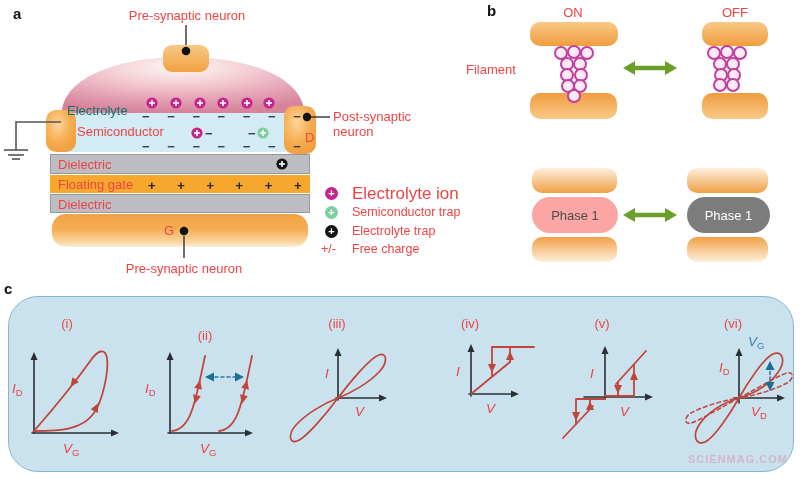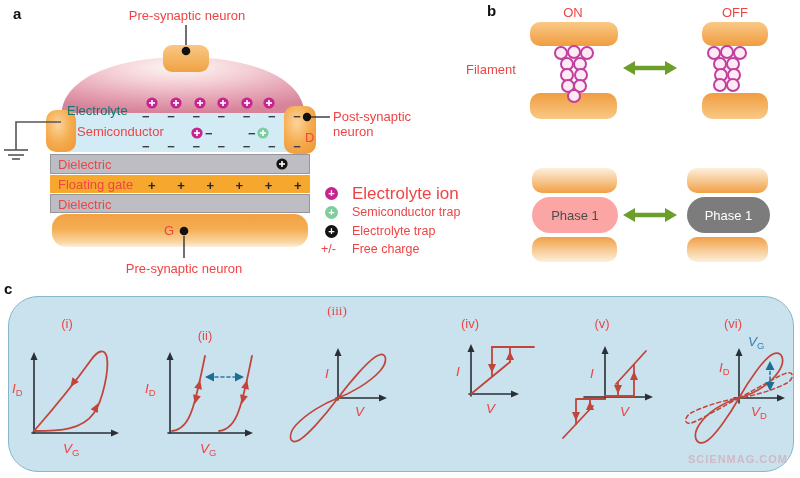--- a/index.html
+++ b/index.html
@@ -336,21 +336,21 @@
       <div class="lbl" style="left:321px;top:242px;font-size:12.5px;">+/-</div>
       <div class="lbl" style="left:352px;top:242px;font-size:12.5px;">Free charge</div>
     </div>
 
     <div class="lbl ctr" style="left:553px;top:5px;width:40px;">ON</div>
     <div class="lbl ctr" style="left:713px;top:5px;width:44px;">OFF</div>
     <div class="lbl" style="left:466px;top:62px;">Filament</div>
 
     <div class="lbl ctr" style="left:47px;top:316px;width:40px;">(i)</div>
     <div class="lbl ctr" style="left:185px;top:316px;width:40px;margin-top:12px;">(ii)</div>
-    <div class="lbl ctr" style="left:317px;top:303px;width:40px;font-family:Liberation Serif, serif;">(iii)</div>
+    <div class="lbl ctr" style="left:317px;top:316px;width:40px;">(iii)</div>
     <div class="lbl ctr" style="left:450px;top:316px;width:40px;">(iv)</div>
     <div class="lbl ctr" style="left:582px;top:316px;width:40px;">(v)</div>
     <div class="lbl ctr" style="left:713px;top:316px;width:40px;text-align:center;">(vi)</div>
 
     <div class="lbl var" style="left:12px;top:381px;"><span>I</span><sub>D</sub></div>
     <div class="lbl var" style="left:63px;top:441px;"><span>V</span><sub>G</sub></div>
     <div class="lbl var" style="left:145px;top:381px;"><span>I</span><sub>D</sub></div>
     <div class="lbl var" style="left:200px;top:441px;"><span>V</span><sub>G</sub></div>
     <div class="lbl var" style="left:325px;top:366px;"><span>I</span></div>
     <div class="lbl var" style="left:355px;top:404px;"><span>V</span></div>

